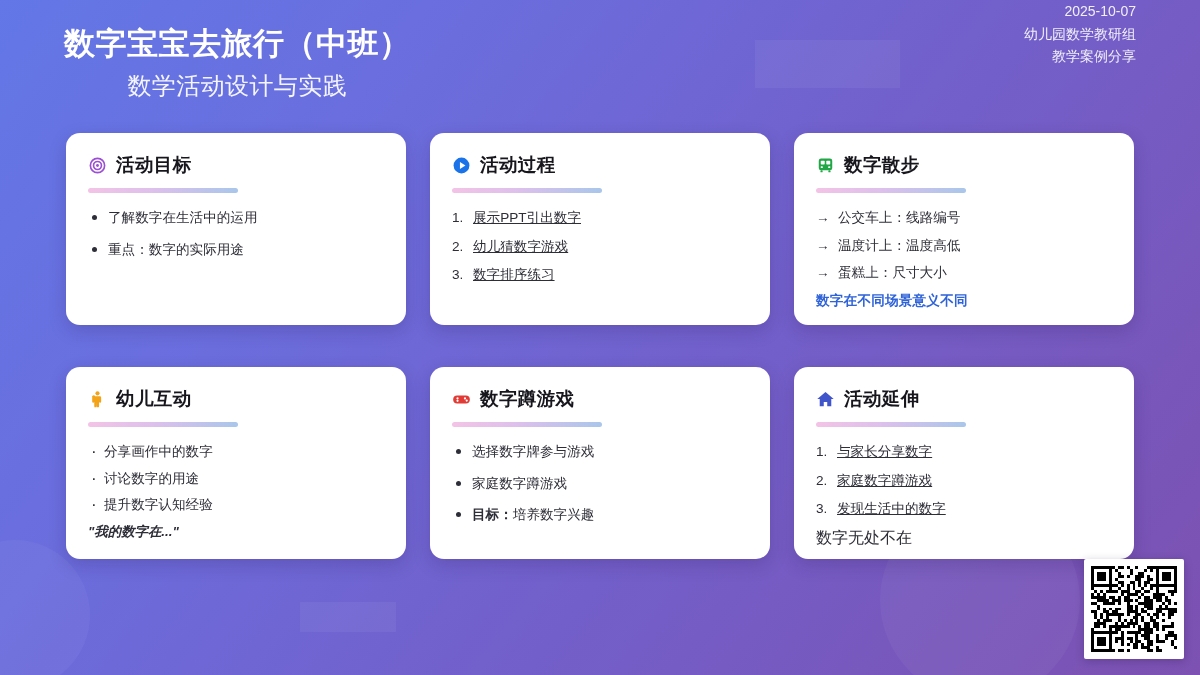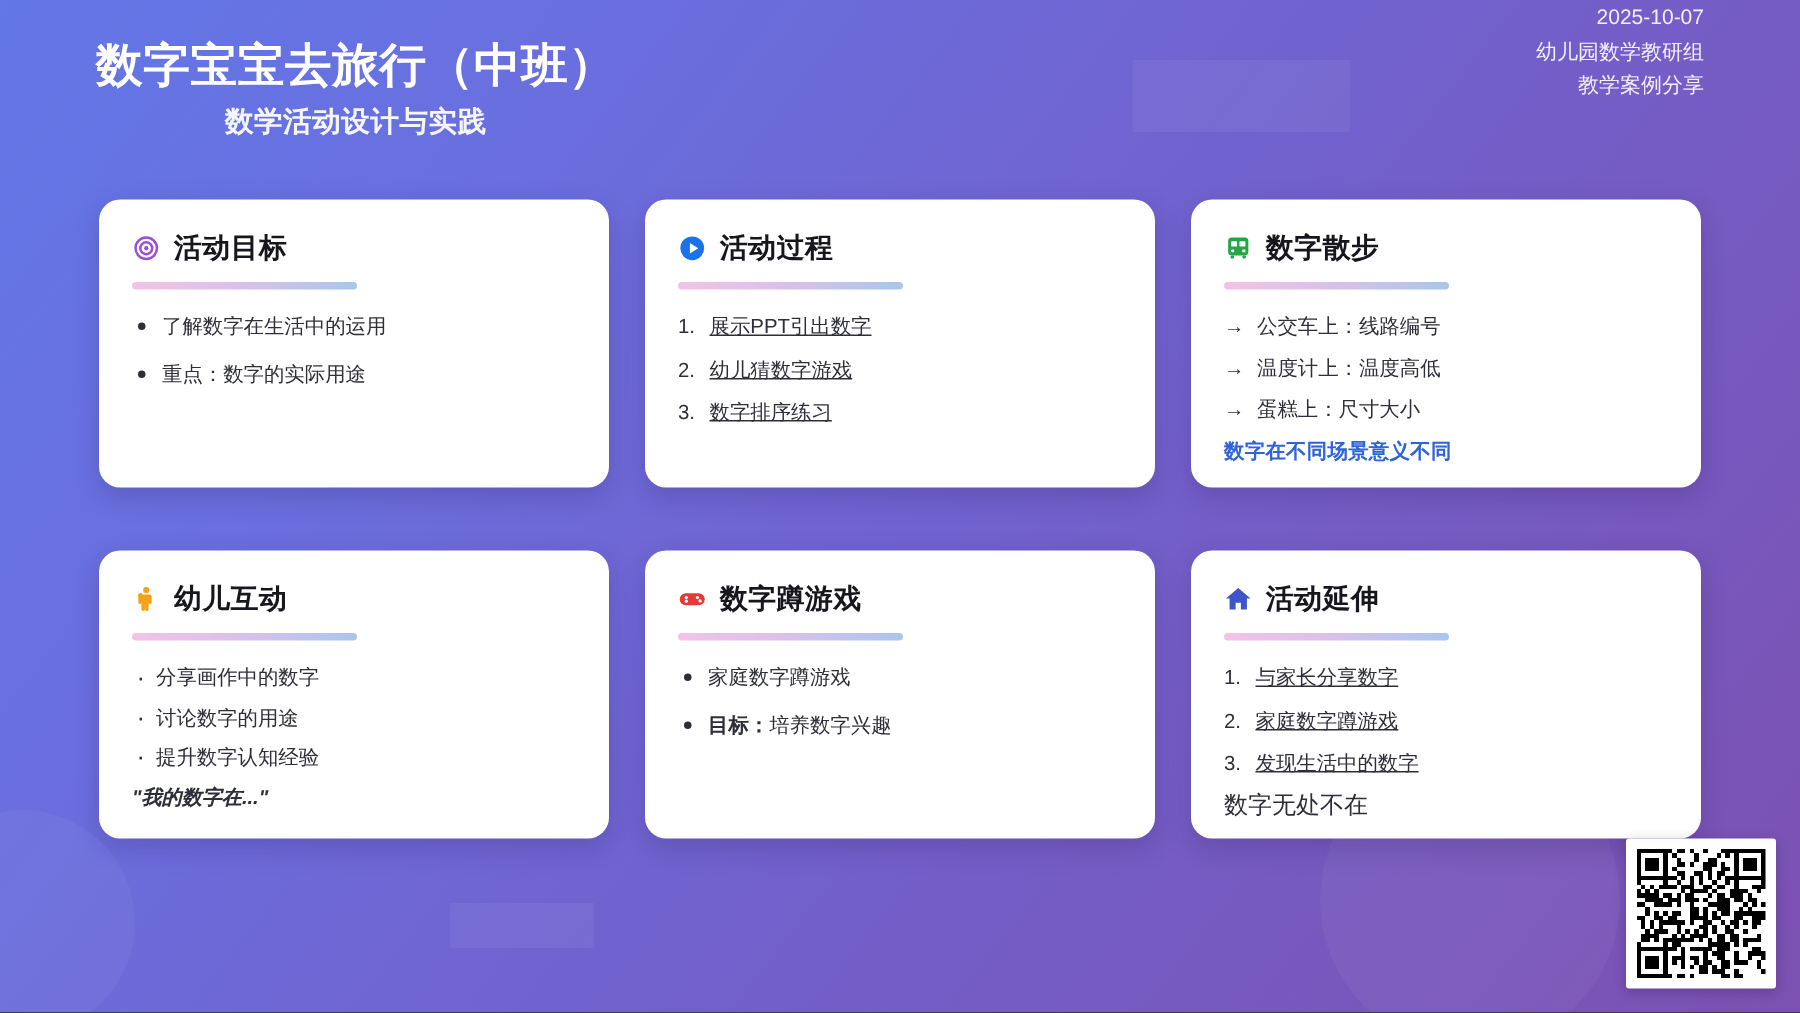--- a/index.html
+++ b/index.html
@@ -52,22 +52,22 @@
     color: #ffffff;
     font-size: 31px;
     font-weight: 700;
     letter-spacing: 0.5px;
     line-height: 1.25;
     white-space: nowrap;
   }
   .slide-subtitle {
     margin: 6px 0 0 0;
     color: rgba(255,255,255,0.93);
-    font-size: 19px;
-    font-weight: 700;
+    font-size: 24px;
+    font-weight: 400;
     letter-spacing: 0.4px;
     line-height: 1.3;
     white-space: nowrap;
   }
   .header-right {
     text-align: right;
     color: rgba(255,255,255,0.9);
     font-size: 14px;
     line-height: 1.62;
     white-space: nowrap;
@@ -346,20 +346,21 @@
               <circle cx="7" cy="13.6" r="1.4" fill="#ffffff"></circle>
               <circle cx="16.4" cy="10.6" r="1.4" fill="#ffffff"></circle>
               <circle cx="18.6" cy="13.4" r="1.4" fill="#ffffff"></circle>
             </svg>
           </span>
           <span class="card-title">数字蹲游戏</span>
         </div>
         <div class="accent-bar"></div>
         <div class="card-body">
           <ul class="bullets">
+            <li>选择数字牌参与游戏</li>
             <li>家庭数字蹲游戏</li>
             <li><span class="strong-lead">目标：</span><span>培养数字兴趣</span></li>
           </ul>
         </div>
       </div>
       <div class="card">
         <div class="card-head">
           <span class="card-icon">
             <svg width="19" height="19" viewBox="0 0 24 24" fill="#4055c9">
               <path d="M12 2.6 L22.4 11.4 h-3.1 v9.2 h-5.1 v-5.6 h-4.4 v5.6 H4.7 v-9.2 H1.6 Z"></path>

